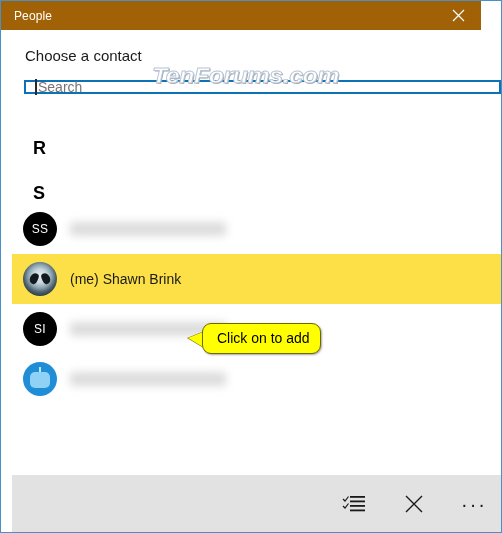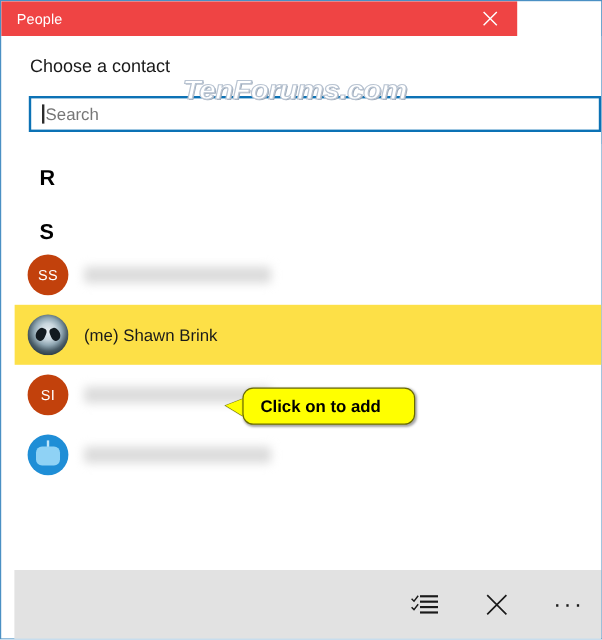--- a/index.html
+++ b/index.html
@@ -21,23 +21,23 @@
     box-sizing: border-box;
     border: 1px solid #4a90c4;
     background: #ffffff;
     overflow: hidden;
   }
 
   
   .titlebar {
     position: absolute;
     left: 0; top: 0;
-    width: 430px;
+    width: 480px;
     height: 29px;
-    background: #ef4444;
+    background: #a16207;
     display: flex;
     align-items: center;
     box-sizing: border-box;
   }
   .titlebar-text {
     color: #ffffff;
     font-size: 12px;
     padding-left: 13px;
     letter-spacing: .1px;
     user-select: none;
@@ -67,21 +67,21 @@
     padding: 17px 0 0 13px;
     user-select: none;
   }
 
   
   .searchbox {
     position: absolute;
     left: 12px;
     top: 50px;
     width: 477px;
-    height: 30px;
+    height: 14px;
     box-sizing: border-box;
     border: 2px solid #0c72b5;
     background: #ffffff;
     display: flex;
     align-items: center;
   }
   .caret {
     width: 2px;
     height: 16px;
     background: #2b2b2b;
@@ -150,21 +150,21 @@
     flex: 0 0 34px;
     display: flex;
     align-items: center;
     justify-content: center;
     color: #ffffff;
     font-size: 12px;
     letter-spacing: .3px;
     overflow: hidden;
     user-select: none;
   }
-  .avatar.initials { background: #c2410c; }
+  .avatar.initials { background: #000000; }
 
   .avatar.photo-alien {
     background:
       radial-gradient(circle at 50% 42%, #e8eef2 0%, #c8d6de 26%, #8fa6b2 44%, #4a5d68 62%, #1d2b33 85%),
       #13202a;
     position: relative;
   }
   .avatar.photo-alien::before {
     content: "";
     position: absolute;
@@ -224,23 +224,23 @@
     left: 201px;
     top: 322px;
     z-index: 10;
     pointer-events: none;
   }
   .callout-bubble {
     position: relative;
     background: #ffff00;
     border: 1px solid #6b6b00;
     border-radius: 9px;
-    padding: 6px 28px 7px 14px;
+    padding: 6px 10px 7px 14px;
     font-size: 14px;
-    font-weight: bold;
+    font-weight: normal;
     color: #000000;
     white-space: nowrap;
     box-shadow: 1px 1px 2px rgba(0,0,0,.35);
     user-select: none;
   }
   .callout-tail {
     position: absolute;
     left: -14px;
     top: 9px;
     width: 0; height: 0;

